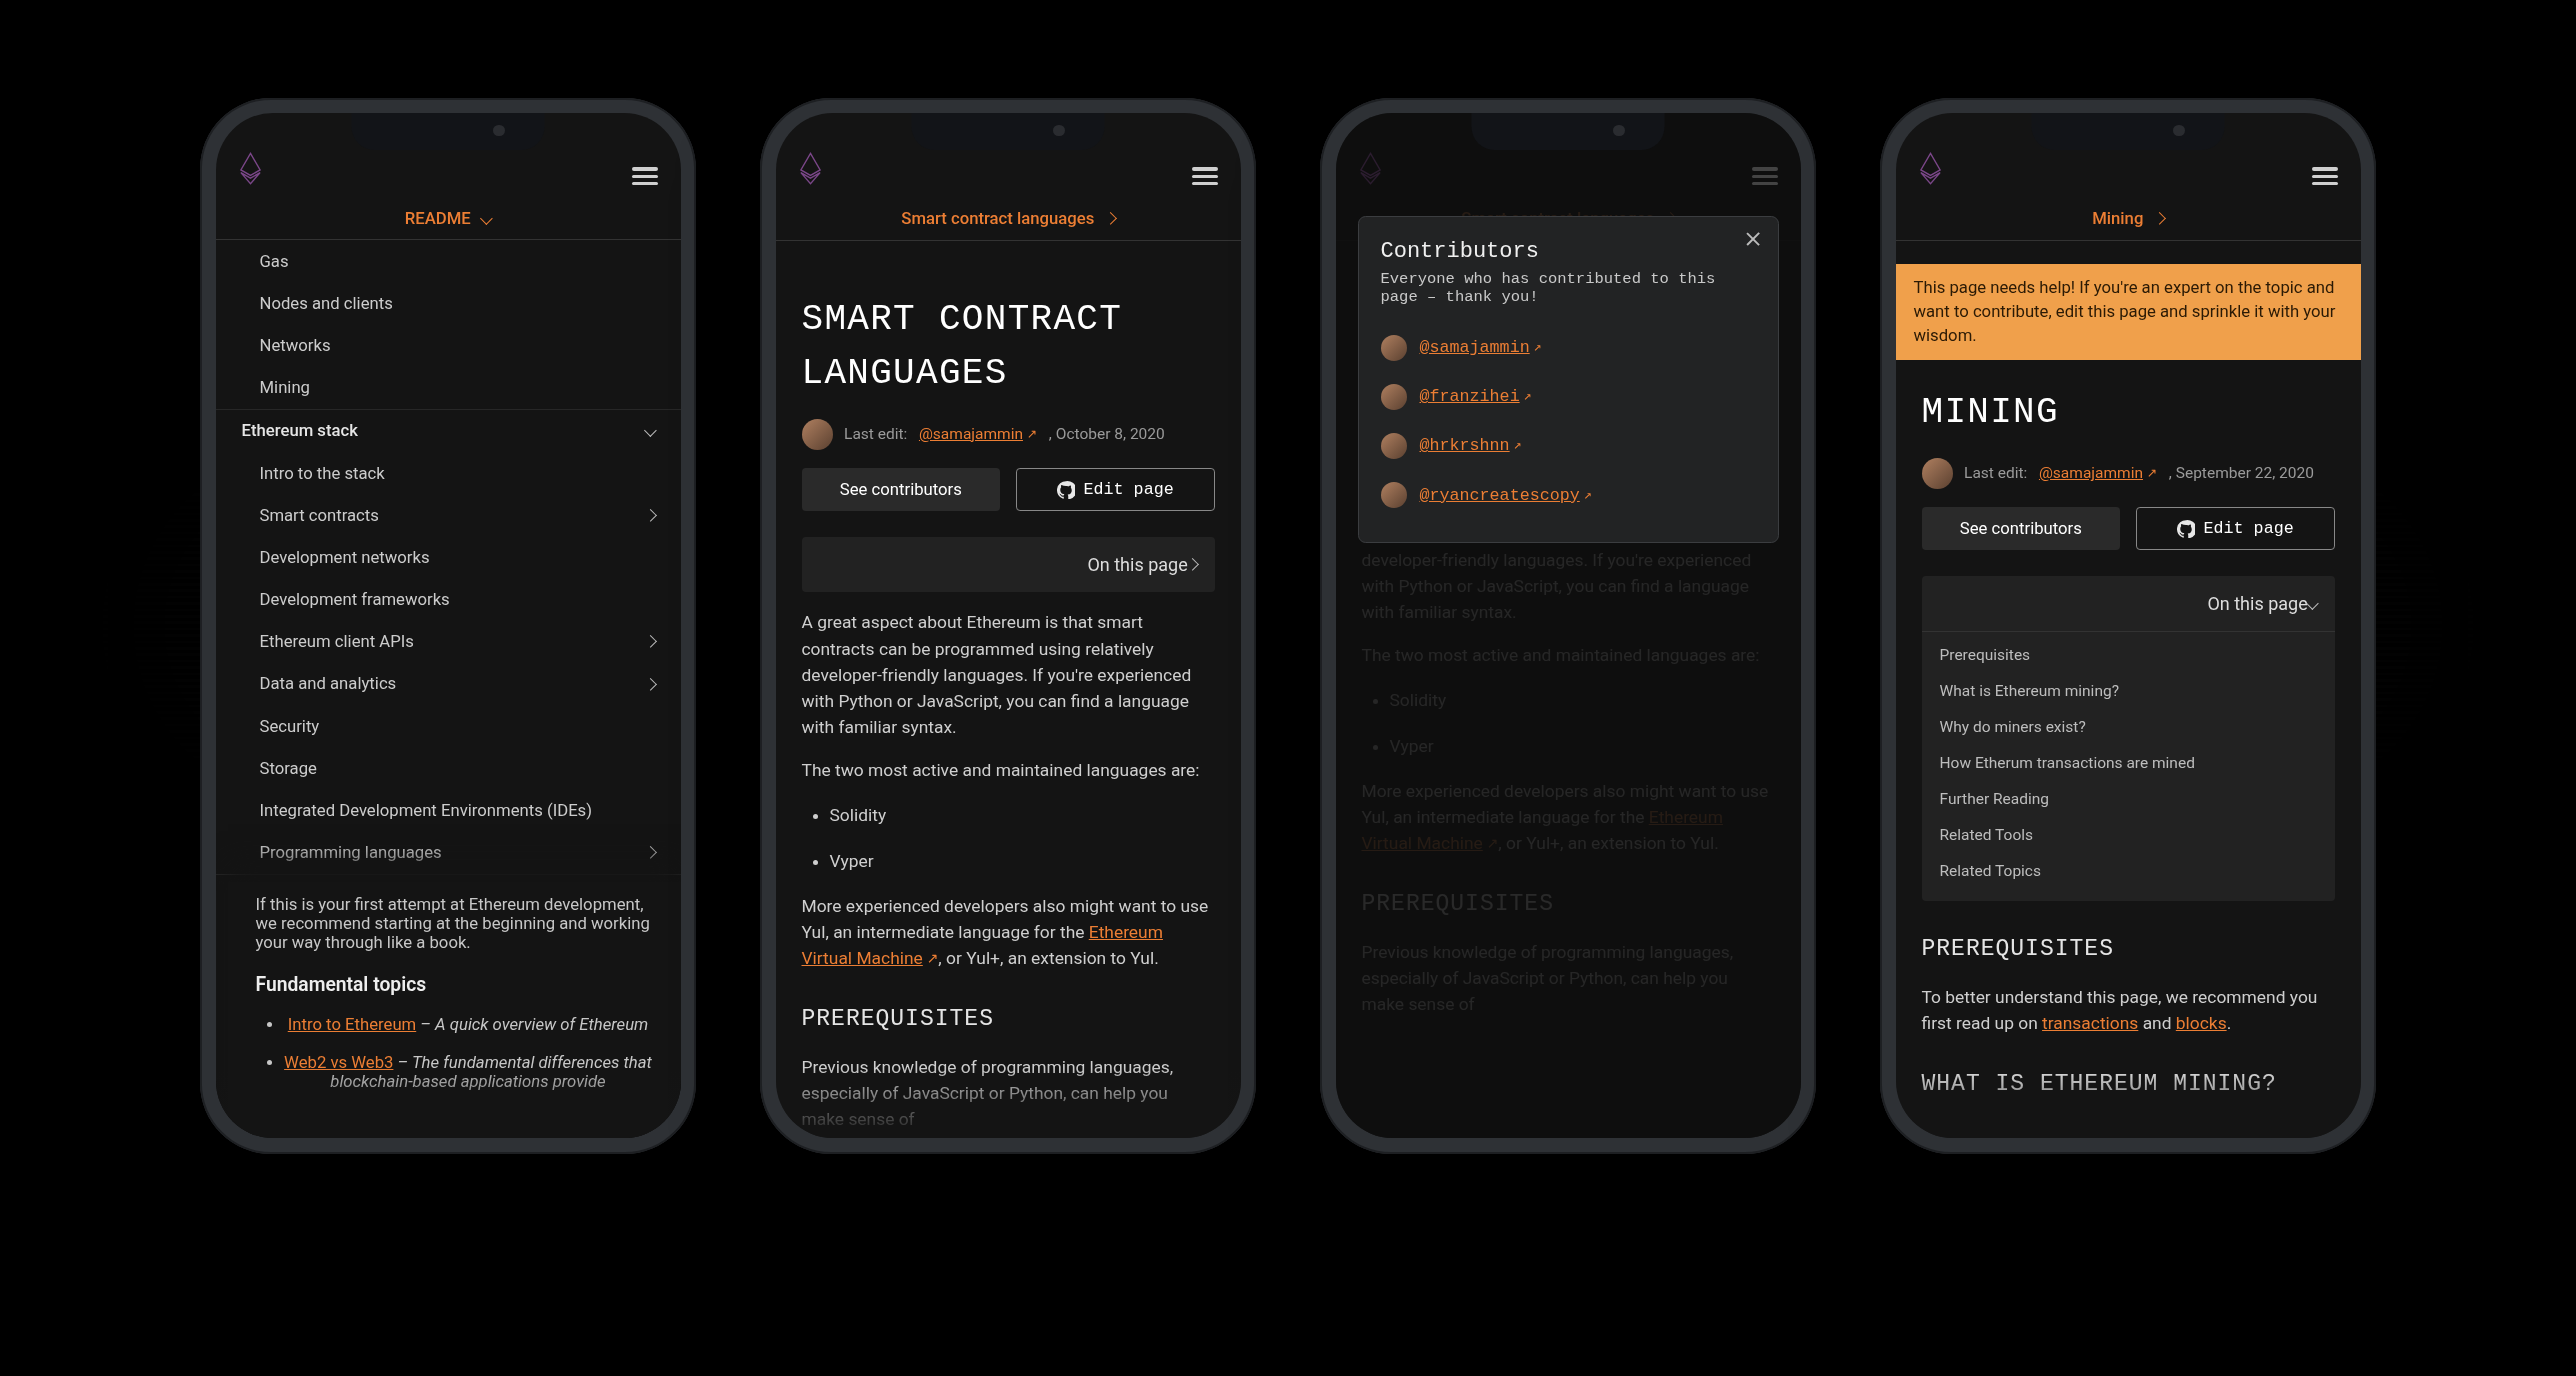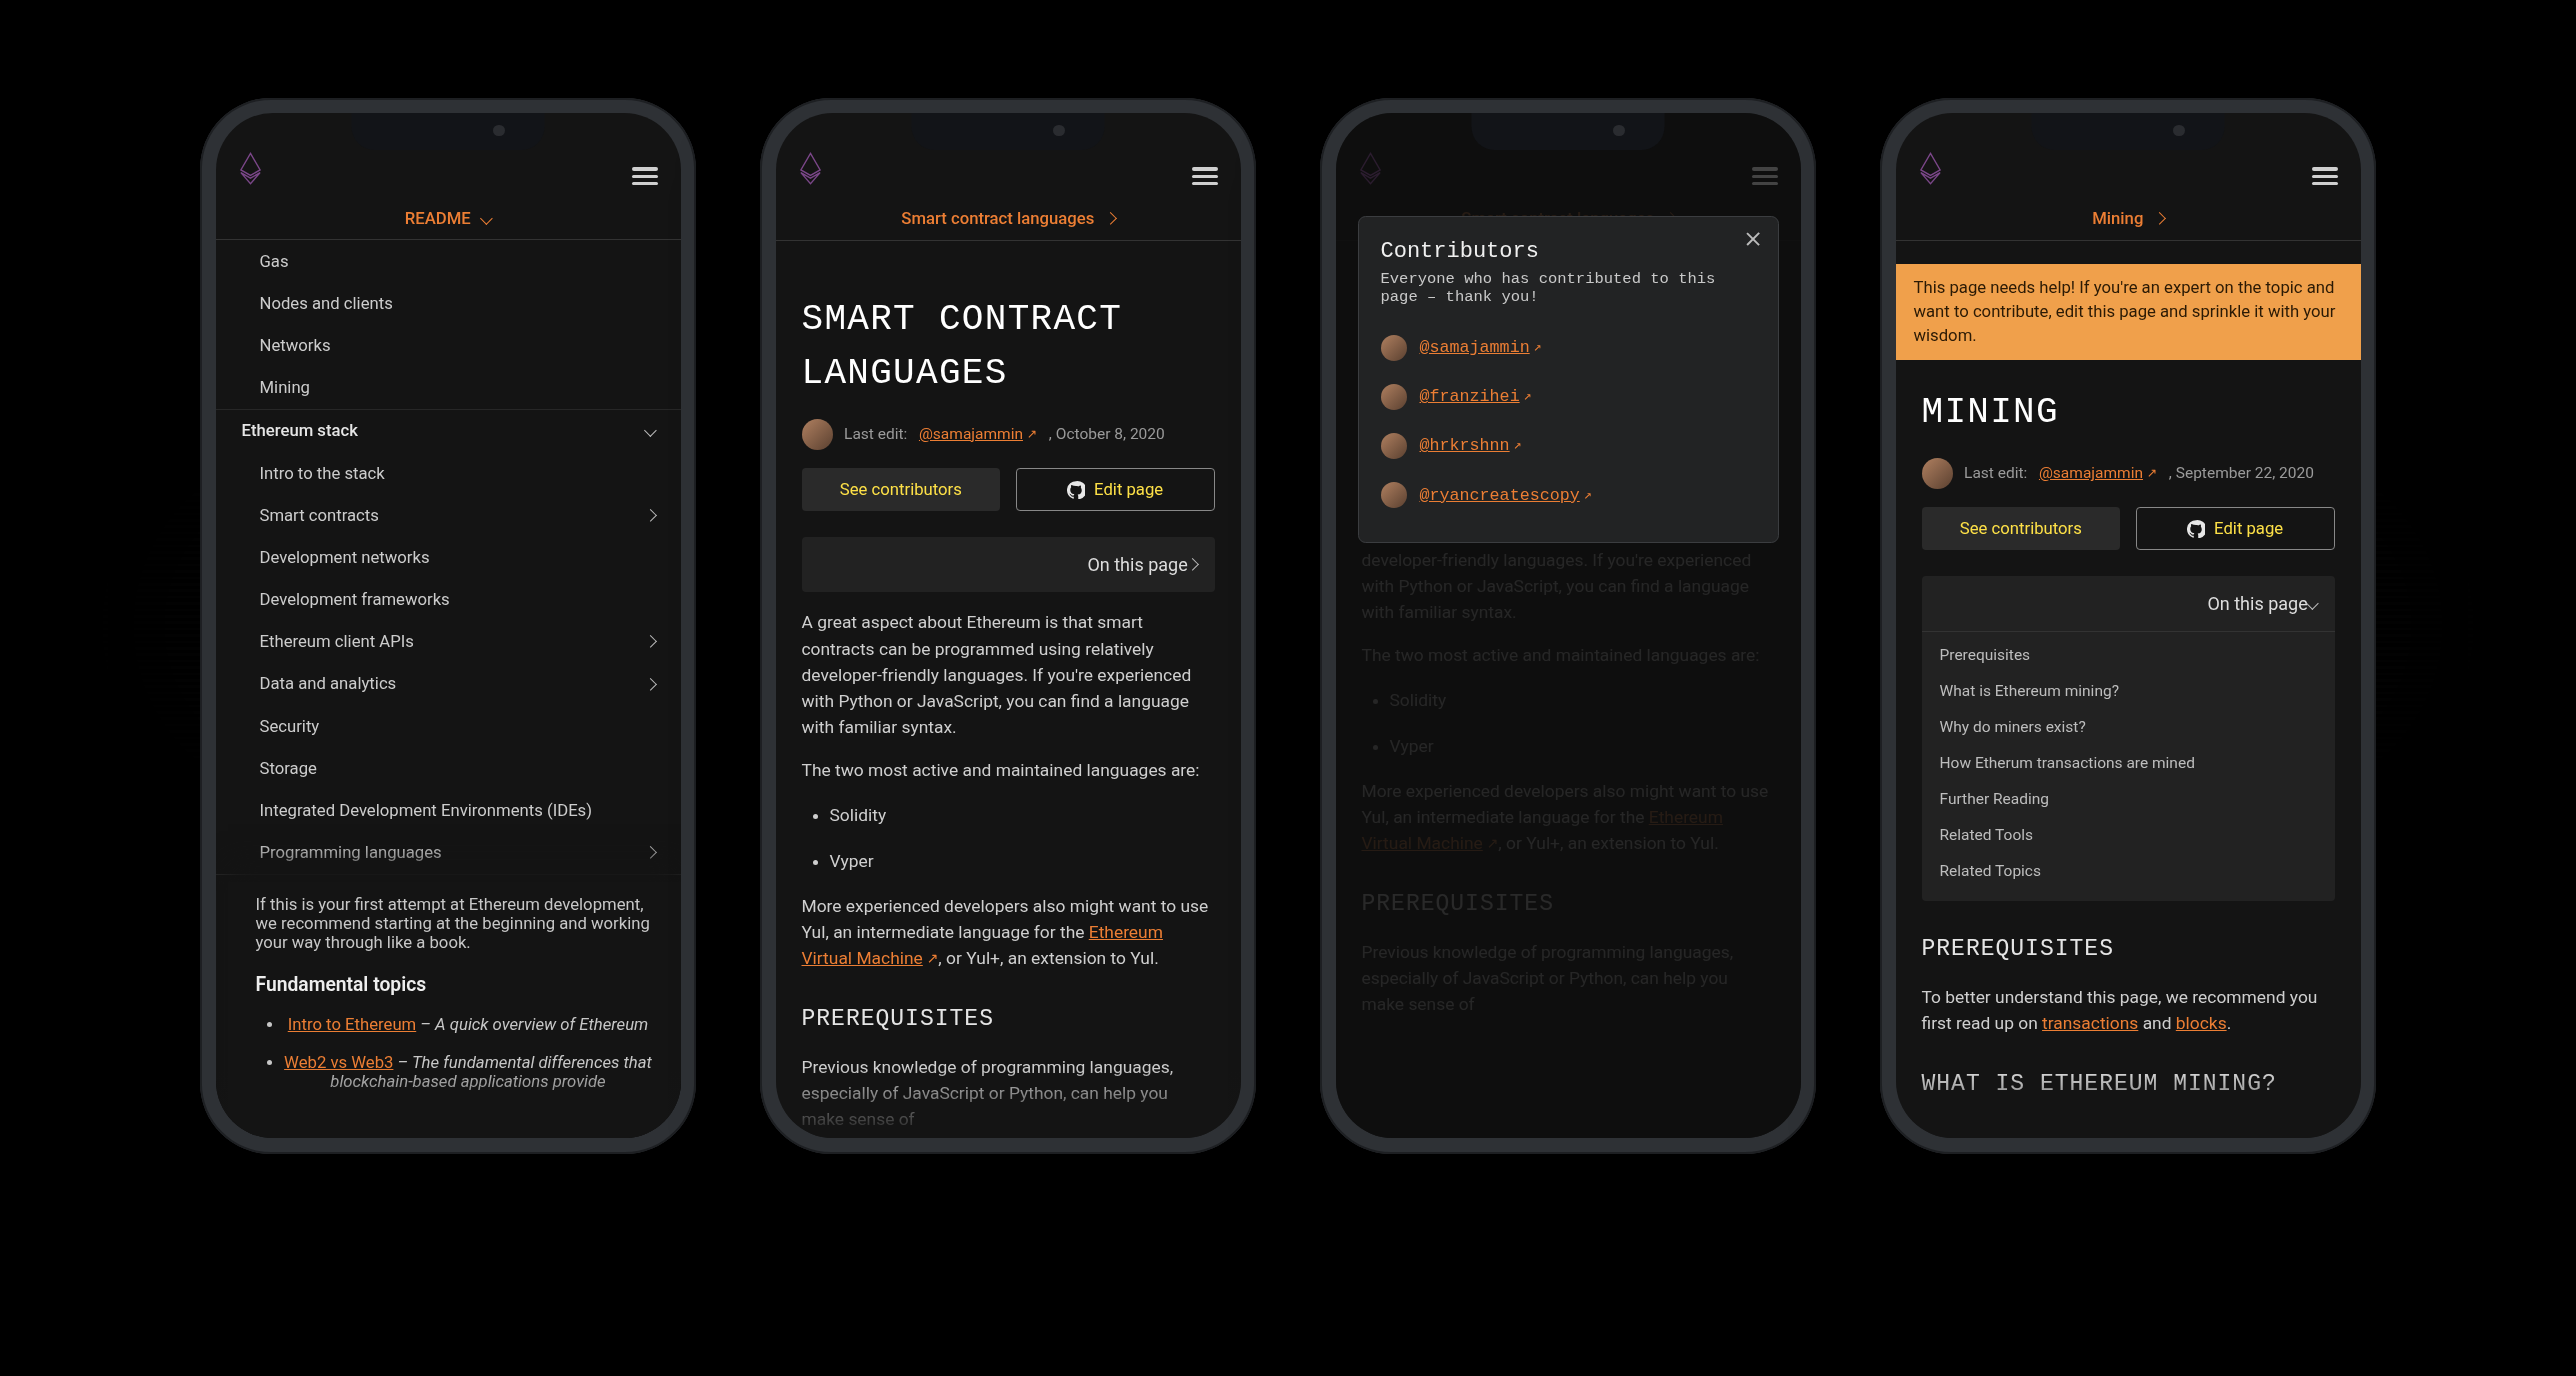--- a/index.html
+++ b/index.html
@@ -170,27 +170,27 @@
   .lastedit { display:flex; align-items:center; gap:11.6px; font-size:15.5px; color:var(--text-dim);}
   .avatar { width:31px; height:31px; border-radius:50%; background: linear-gradient(135deg,#b08060,#5a4030); flex:none;}
   .avatar.sm { width:26px; height:26px; }
   .olk { color: var(--orange); text-decoration: underline; }
 
   .btnrow { display:flex; gap:15.5px; margin:18px 0 26px; }
   .btn {
       flex:1;
       border:0.6px solid transparent;
       background: var(--surface-2);
-      color:#fde047;
+      color:#ffffff;
       border-radius:3.9px;
       height:41px;
       display:flex; align-items:center; justify-content:center; gap:9px;
       font-size:16.7px;
   }
-  .btn.outline { background: transparent; border-color:#888; }
+  .btn.outline { background: transparent; border-color:#888;font-family:Liberation Mono, monospace; }
   .gh-icon { width:18px; height:18px; }
   .gh-icon svg { width:100%; height:100%; fill:#e7e7e7; }
 
   .accordion {
       background: var(--surface);
       border-radius:3.9px;
       padding: 14px 18px;
       display:flex; align-items:center; justify-content:flex-end;
       font-size:18px;
       color:#ddd;

